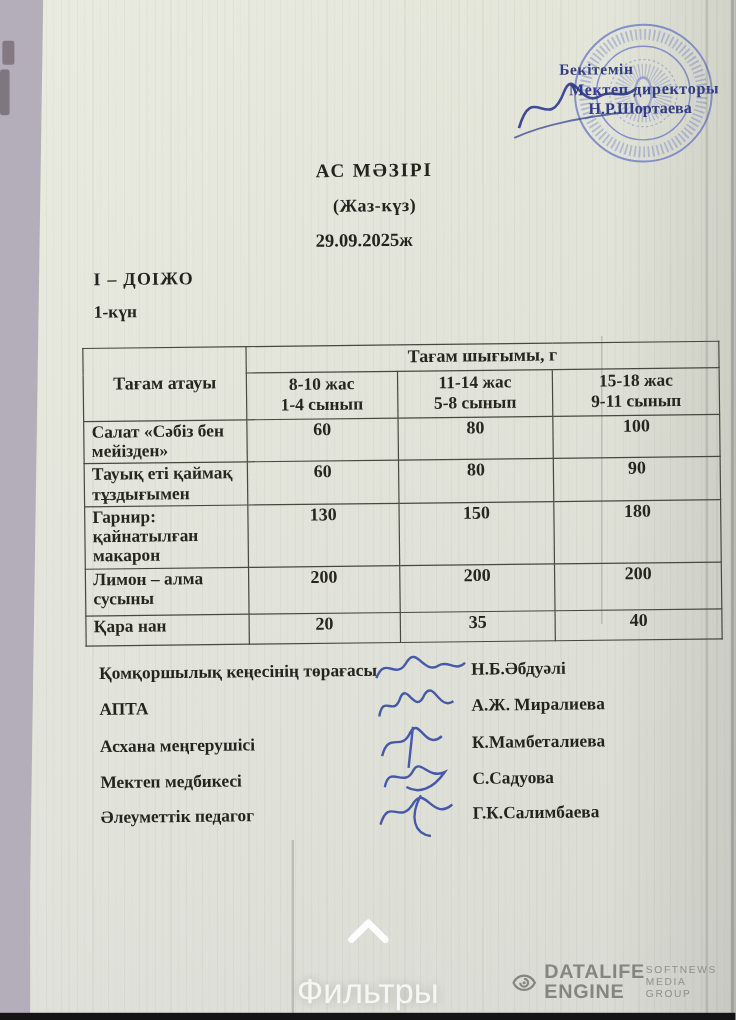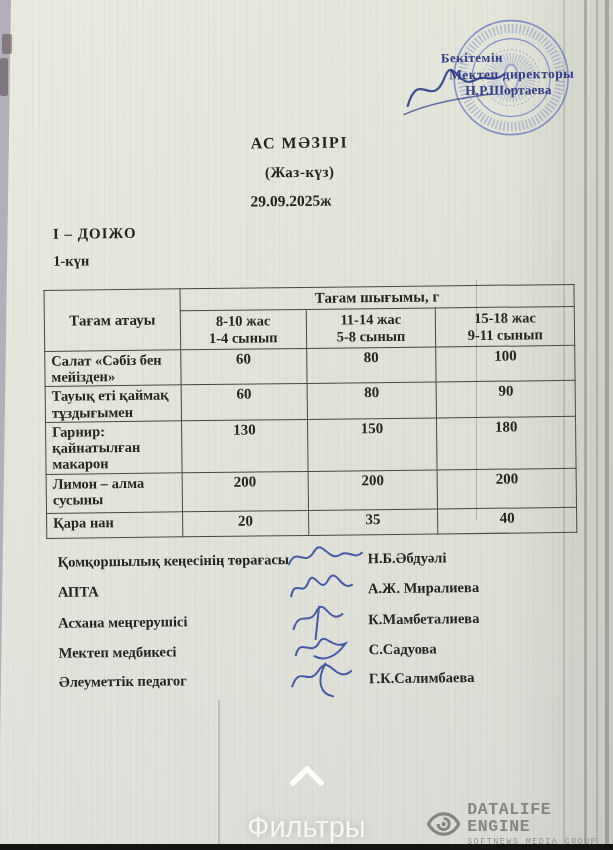--- a/index.html
+++ b/index.html
@@ -7,20 +7,21 @@
   .screen{position:relative;width:613px;height:850px;overflow:hidden;}
 
   
   .paper{
     position:absolute;inset:0;
     background:
       linear-gradient(90deg, rgba(255,255,255,.05), rgba(0,0,0,.02) 82%, rgba(0,0,0,.10)),
       repeating-linear-gradient(90deg, rgba(95,95,82,.055) 0 1px, transparent 1px 6px, rgba(120,120,105,.04) 6px 7px, transparent 7px 13px),
       linear-gradient(180deg,#e8eade 0%,#e4e6db 40%,#e1e3da 75%,#dedfd8 100%);
     clip-path:polygon(11px 0%,100% 0%,100% 100%,0% 100%,0% 87.5%);
+    margin-left:25px;
   }
   .streak{position:absolute;top:0;height:100%;pointer-events:none;}
   .smudge{position:absolute;pointer-events:none;border-radius:2px;}
 
   
   .doc{position:absolute;inset:0;transform:rotate(-0.65deg);transform-origin:300px 420px;color:#24241f;}
   .doc-line{position:absolute;font-weight:bold;white-space:nowrap;}
   .title{top:134px;left:0;right:8px;text-align:center;font-size:16px;letter-spacing:1.5px;}
   .season{top:164px;left:0;right:8px;text-align:center;font-size:15px;letter-spacing:.5px;}
   .docdate{top:192px;left:0;right:26px;text-align:center;font-size:15.5px;}
@@ -57,21 +58,21 @@
   .sig-scribble{position:absolute;left:283px;top:-6px;}
 
   
   .bottom-bar{position:absolute;left:0;right:0;bottom:0;height:6px;background:#141414;}
   .collapse-btn{position:absolute;left:50%;top:760px;transform:translateX(-50%);
     width:48px;height:34px;background:transparent;border:none;cursor:pointer;padding:0;}
   .filters-label{position:absolute;left:0;right:0;top:811px;text-align:center;
     font-family:Liberation Sans, sans-serif;font-size:29px;color:#f6f6f6;
     text-shadow:0 0 8px rgba(0,0,0,.18);cursor:pointer;}
   .watermark{position:absolute;left:427px;top:801px;display:flex;align-items:center;gap:7px;opacity:.92;}
-  .wm-text{display:flex;flex-direction:column;font-family:Liberation Mono, monospace;color:#7f7f79;}
+  .wm-text{display:flex;flex-direction:row;font-family:Liberation Sans, sans-serif;color:#7f7f79;}
   .wm-brand{font-size:16.5px;font-weight:bold;letter-spacing:.6px;line-height:1.05;}
   .wm-tagline{font-size:8.5px;letter-spacing:1.4px;color:#8b8b85;margin-top:1px;}
 </style>
 </head>
 <body>
 
 <div class="screen">
 
   <div class="paper">
 

